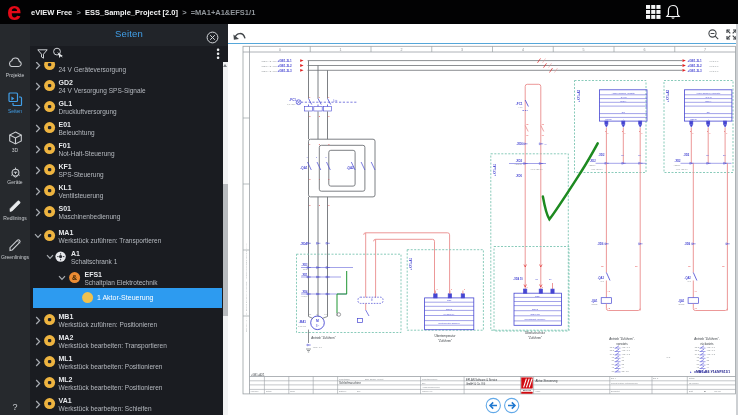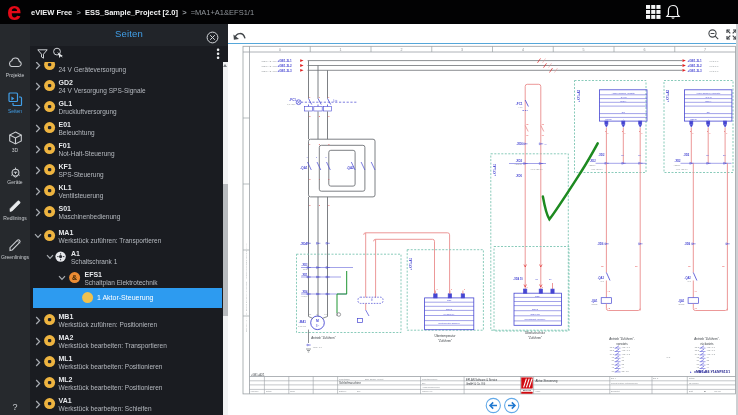--- a/index.html
+++ b/index.html
@@ -13,21 +13,21 @@
 #ptitle{left:0;top:4px;width:198px;text-align:center;color:#419fe8;font-size:9.5px;letter-spacing:.2px;}
 #main{left:228px;top:24px;width:510px;height:391px;background:#ffffff;}
 .tt{color:#e6e8eb;font-size:7px;font-weight:bold;line-height:7px;}
 .td{color:#b6bac0;font-size:6.5px;line-height:7px;}
 svg{display:block;}
 </style></head><body>
 <div id="app">
 
 <div id="topbar" class="abs">
   <div class="abs" style="left:7px;top:-4.5px;color:#e30917;font-size:26px;font-weight:bold;font-family:'Liberation Sans',sans-serif;">e</div>
-  <div class="abs" style="left:31px;top:8px;color:#f2f3f4;font-size:7.5px;font-weight:bold;">eVIEW Free&nbsp;&nbsp;<span style="color:#9a9ea3;">&gt;</span>&nbsp;&nbsp;ESS_Sample_Project [2.0]&nbsp;&nbsp;<span style="color:#9a9ea3;">&gt;</span>&nbsp;&nbsp;<span style="color:#90959a;font-weight:normal;">=MA1+A1&amp;EFS1/1</span></div>
+  <div class="abs" style="left:31px;top:8px;color:#f2f3f4;font-size:7.5px;font-weight:bold;">eVIEW Free&nbsp;&nbsp;<span style="color:#9a9ea3;">&gt;</span>&nbsp;&nbsp;ESS_Sample_Project [2.0]&nbsp;&nbsp;<span style="color:#9a9ea3;">&gt;</span>&nbsp;&nbsp;<span style="color:#90959a;font-weight:bold;">=MA1+A1&amp;EFS1/1</span></div>
   <svg class="abs" style="left:646px;top:5px;" width="16" height="15" viewBox="0 0 16 15">
     <g fill="#f4f5f6">
       <rect x="0" y="0" width="4.1" height="3.9"></rect>
           <rect x="5.2" y="0" width="4.1" height="3.9"></rect>
           <rect x="10.4" y="0" width="4.1" height="3.9"></rect>
       <rect x="0" y="5" width="4.1" height="3.9"></rect>
           <rect x="5.2" y="5" width="4.1" height="3.9"></rect>
           <rect x="10.4" y="5" width="4.1" height="3.9"></rect>
       <rect x="0" y="10" width="4.1" height="3.9"></rect>
           <rect x="5.2" y="10" width="4.1" height="3.9"></rect>

